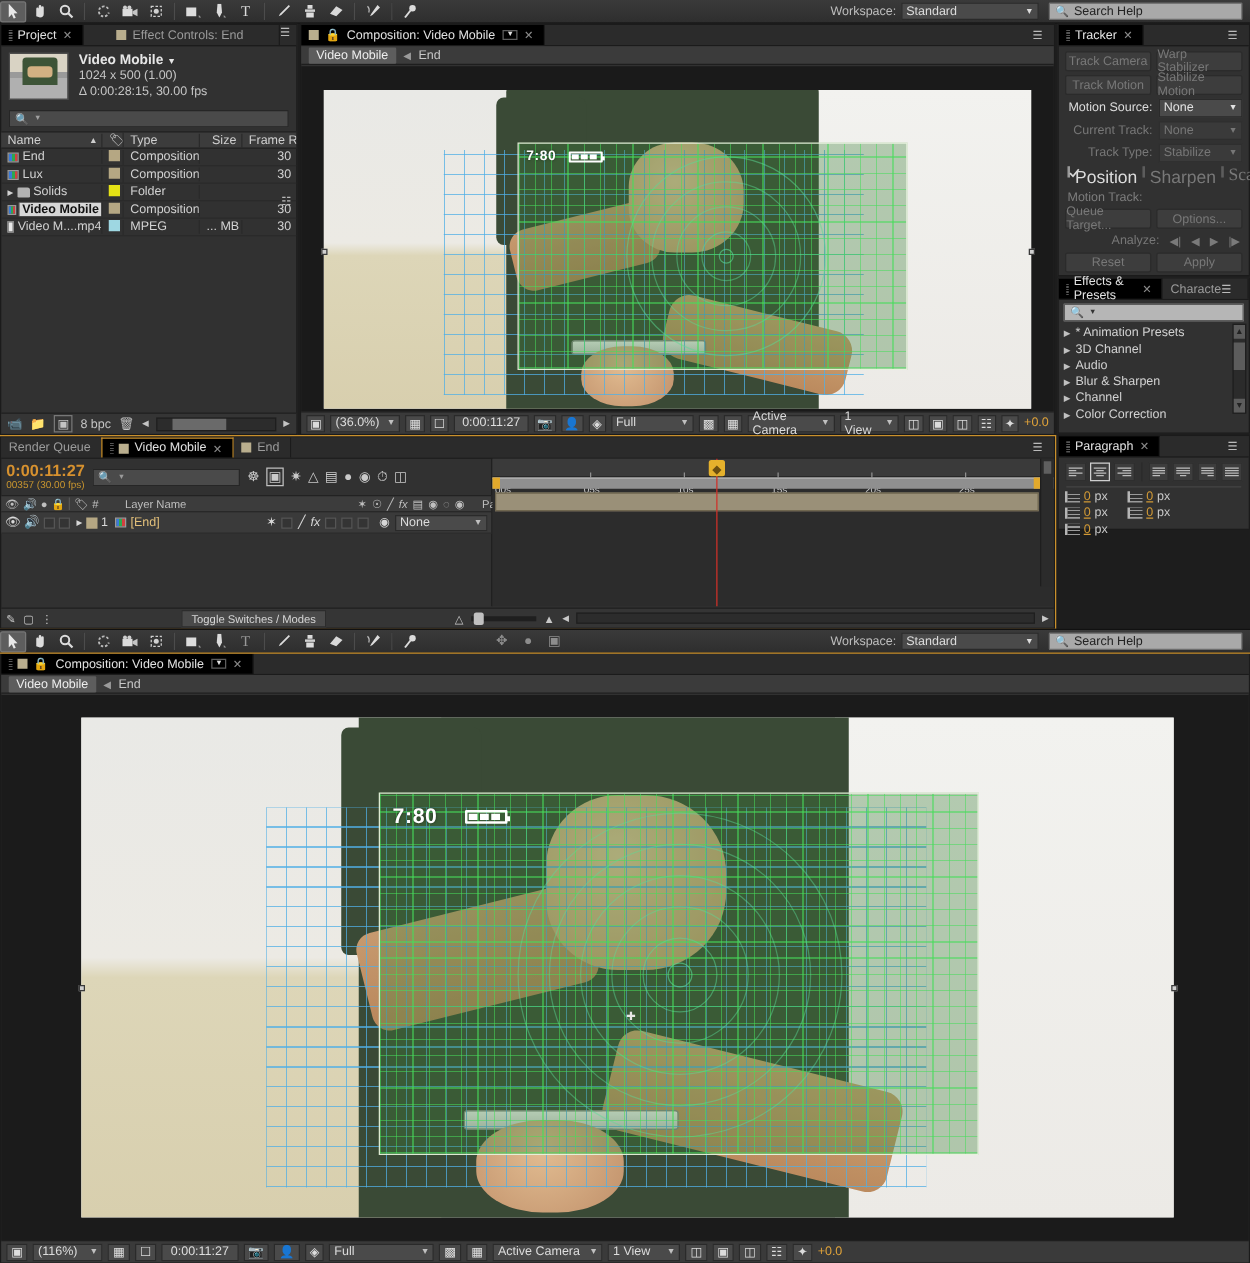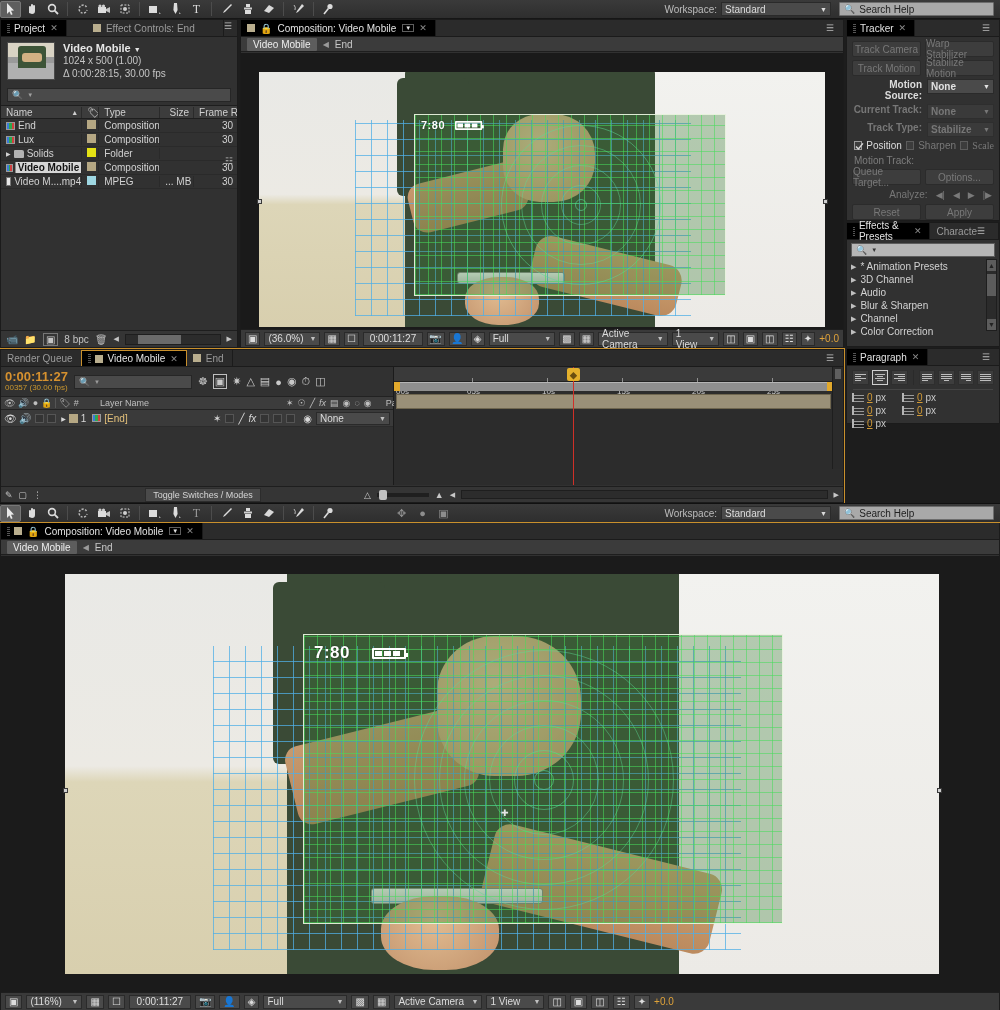--- a/index.html
+++ b/index.html
@@ -167,29 +167,29 @@
   .handle { position:absolute; width:5px; height:5px; background:#cfcfcf; border:1px solid #3a3a3a;}
 
   
   #tracker { left: 846px; top: 19px; width: 154px; height: 202px; }
   .tr-body { padding: 4px 5px; }
   .tr-row { display:flex; gap: 4px; margin-bottom: 3px; }
   .tbtn {
     flex:1; height: 16px; background: #3d3d3d; border: 1px solid #2b2b2b; border-radius: 2px;
     color: #787878; display:flex; align-items:center; justify-content:center; font-size: 10px;
   }
-  .tr-field { display:flex; align-items:flex-start; gap:5px; margin-bottom: 3px; font-weight: bold; }
+  .tr-field { display:flex; align-items:center; gap:5px; margin-bottom: 3px; }
   .tr-field .lb { width: 70px; text-align: right; font-size: 10px; }
   .tr-field .lb.on { color: #dcdcdc; }
   .tr-field .lb.off { color: #777; }
   .dd { flex:1; height:15px; background:#4a4a4a; border:1px solid #2a2a2a;
         display:flex; align-items:center; justify-content:space-between; padding:0 3px; color:#e2e2e2;}
   .dd.off { background:#3a3a3a; color:#777; border-color:#2e2e2e;}
   .dd .car { font-size:7px; }
-  .chk-row { display:flex; align-items:center; gap:4px; margin: 3px 0 3px 2px; font-size:10px;}
+  .chk-row { display:flex; gap:4px; margin: 3px 0 3px 2px; font-size:14px;}
   .cbox { width:9px; height:9px; border:1px solid #5c5c5c; background:#3c3c3c; display:inline-block;}
   .cbox.checked { border-color:#9a9a9a; }
   .analyze { display:flex; align-items:center; justify-content:flex-end; gap:8px; color:#777; margin: 4px 2px;}
   .analyze .pl { color:#7a7a7a; font-size:9px;}
 
   #effects { left: 846px; top: 222px; width: 154px; height: 125px; }
   .fx-search { margin: 3px 4px; height: 14px; background:#b6b6b6; border:1px solid #5c5c5c;
                display:flex; align-items:center; padding: 0 4px; color:#333; font-size:9px;}
   .fx-list { position:relative; }
   .fx-item { display:flex; align-items:center; gap:4px; padding: 1px 4px; font-size:10px; color:#d2d2d2;}

